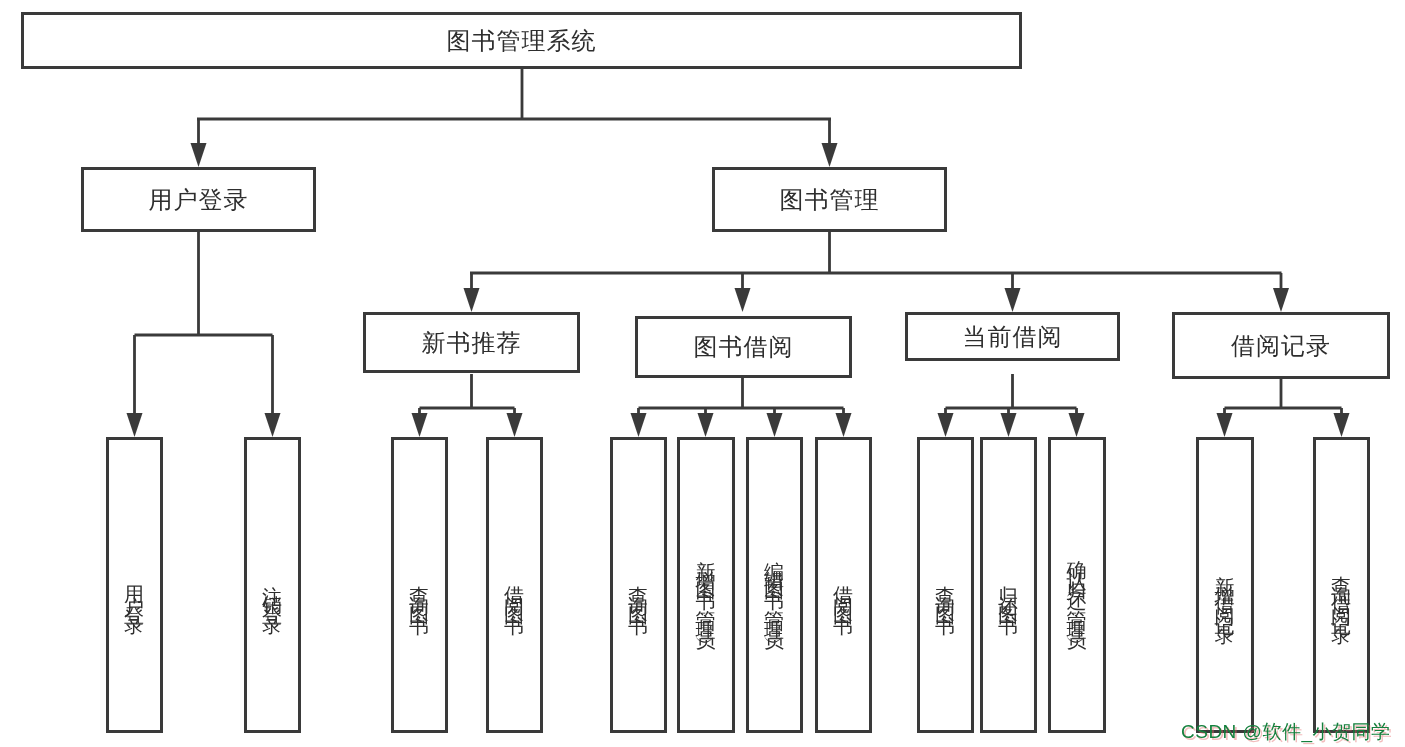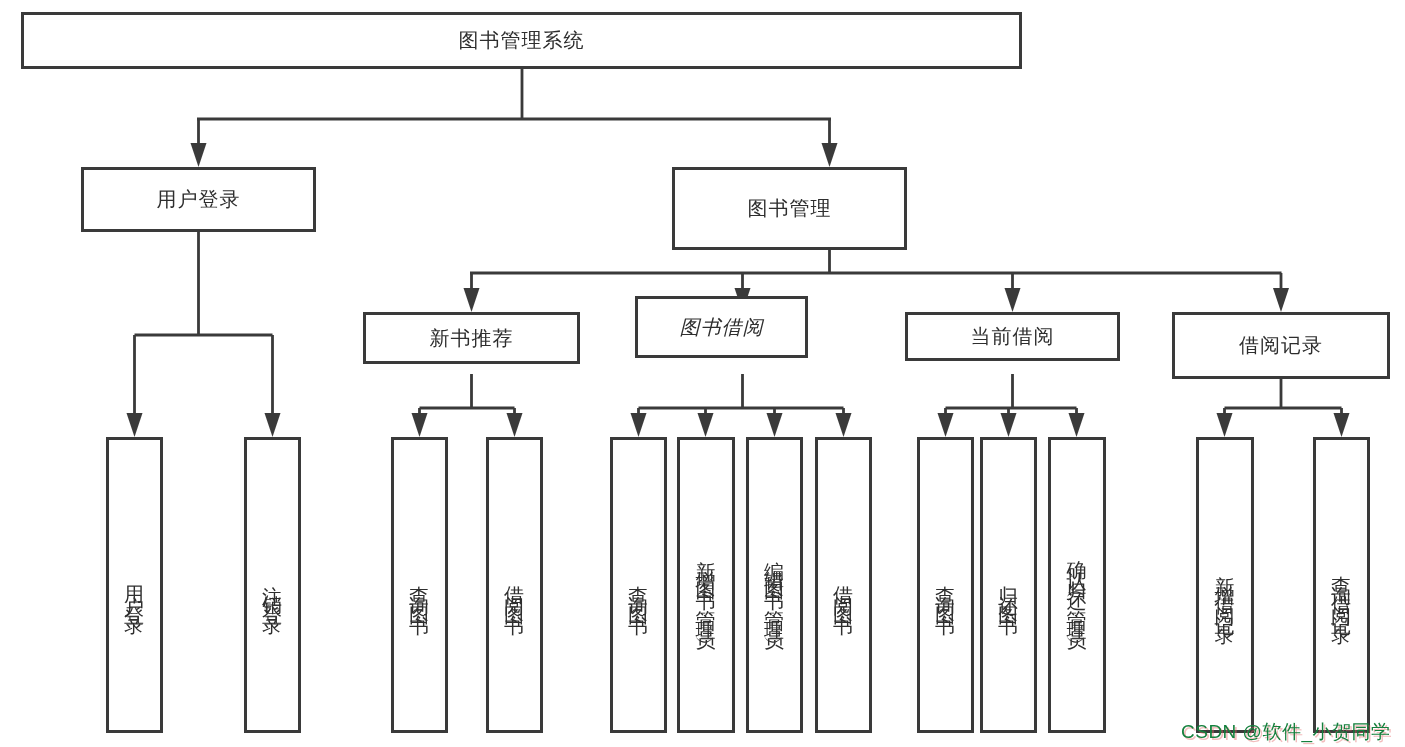--- a/index.html
+++ b/index.html
@@ -10,21 +10,21 @@
 
   .connectors { position: absolute; left: 0; top: 0; width: 1405px; height: 747px; }
 
   .node {
     position: absolute;
     border: 3px solid #3a3a3a;
     background: #ffffff;
     display: flex;
     align-items: center;
     justify-content: center;
-    font-size: 20px;
+    font-size: 24px;
     letter-spacing: 1px;
     color: #2e2e2e;
     z-index: 2;
   }
 
   .leaf {
     position: absolute;
     top: 437px;
     width: 57px;
     height: 296px;
@@ -96,28 +96,28 @@
     </g>
   </svg>
 
   <div class="node" style="left:21px; top:12px; width:1001px; height:57px;">
     <span>图书管理系统</span>
   </div>
 
   <div class="node" style="left:81px; top:167px; width:235px; height:65px;">
     <span>用户登录</span>
   </div>
-  <div class="node" style="left:672px; top:167px; width:235px; height:83px;">
+  <div class="node" style="left:712px; top:167px; width:235px; height:65px;">
     <span>图书管理</span>
   </div>
 
-  <div class="node" style="left:363px; top:312px; width:217px; height:52px;">
+  <div class="node" style="left:363px; top:312px; width:217px; height:61px;">
     <span>新书推荐</span>
   </div>
-  <div class="node" style="left:635px; top:296px; width:173px; height:62px;font-style:italic;">
+  <div class="node" style="left:635px; top:316px; width:217px; height:62px;">
     <span>图书借阅</span>
   </div>
   <div class="node" style="left:905px; top:312px; width:215px; height:49px;">
     <span>当前借阅</span>
   </div>
   <div class="node" style="left:1172px; top:312px; width:218px; height:67px;">
     <span>借阅记录</span>
   </div>
 
   <div class="leaf" style="left:106px;">

